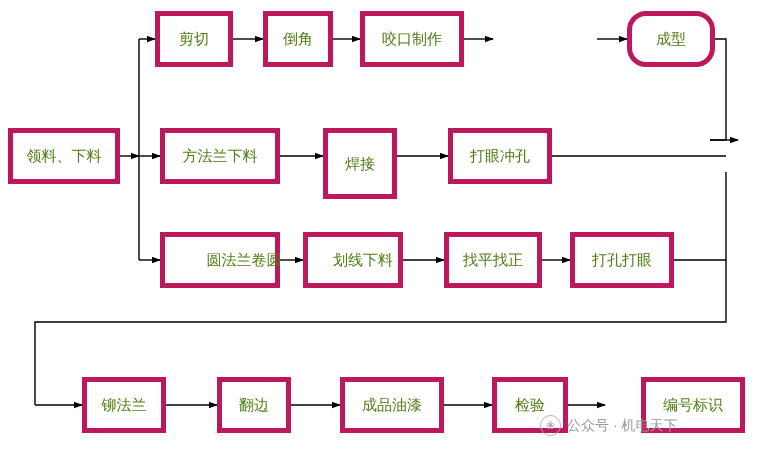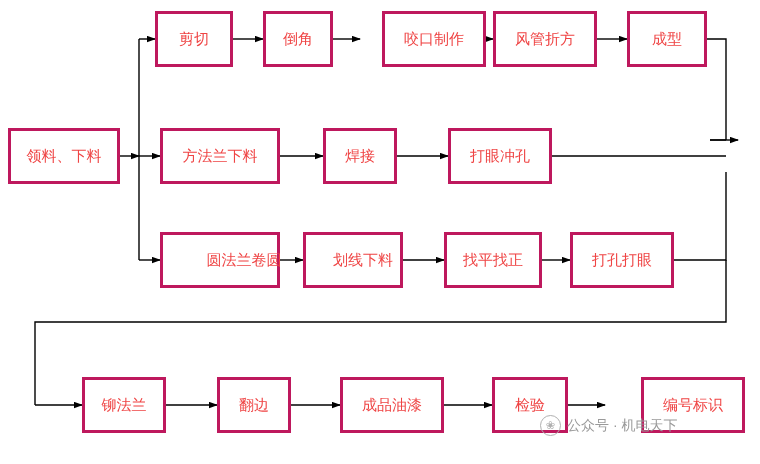--- a/index.html
+++ b/index.html
@@ -11,27 +11,27 @@
     position: relative;
     width: 760px;
     height: 464px;
     background: #ffffff;
     font-family: "Liberation Sans", "DejaVu Sans", sans-serif;
     overflow: hidden;
   }
   .node {
     position: absolute;
     box-sizing: border-box;
-    border: 3px solid #be185d;
+    border: 5px solid #be185d;
     background: #ffffff;
     display: flex;
     align-items: center;
     justify-content: center;
     font-size: 15px;
-    color: #ef4444;
+    color: #4d7c0f;
     line-height: 1.2;
     white-space: nowrap;
     z-index: 3;
   }
   #svg-layer {
     position: absolute;
     left: 0;
     top: 0;
     width: 760px;
     height: 464px;
@@ -105,26 +105,25 @@
       <line x1="291" y1="405" x2="340" y2="405" marker-end="url(#arrow)"></line>
       <line x1="444" y1="405" x2="492" y2="405" marker-end="url(#arrow)"></line>
       <line x1="568" y1="405" x2="605" y2="405" marker-end="url(#arrow)"></line>
     </g>
   </svg>
 
   <div class="node" style="left:8px;  top:128px; width:112px; height:56px;">领料、下料</div>
 
   <div class="node" style="left:155px; top:11px; width:78px; height:56px;">剪切</div>
   <div class="node" style="left:263px; top:11px; width:70px; height:56px;">倒角</div>
-  <div class="node" style="left:360px; top:11px; width:104px; height:56px;margin-left:22px;">咬口制作</div>
-  <div class="node" style="left:493px; top:11px; width:104px; height:56px;">风管折方</div>
-  <div class="node" style="left:627px; top:11px; width:80px; height:56px;">成型</div>
+  <div class="node" style="left:360px; top:11px; width:104px; height:56px;">咬口制作</div>
+  <div class="node" style="left:627px; top:11px; width:88px; height:56px;border-radius:19px;">成型</div>
 
   <div class="node" style="left:160px; top:128px; width:120px; height:56px;">方法兰下料</div>
-  <div class="node" style="left:323px; top:128px; width:74px; height:56px;">焊接</div>
+  <div class="node" style="left:323px; top:128px; width:74px; height:71px;">焊接</div>
   <div class="node" style="left:448px; top:128px; width:104px; height:56px;">打眼冲孔</div>
 
   <div class="node" style="left:160px; top:232px; width:120px; height:56px;padding-left:48px;">圆法兰卷圆</div>
   <div class="node" style="left:303px; top:232px; width:100px; height:56px;padding-left:20px;">划线下料</div>
   <div class="node" style="left:444px; top:232px; width:98px; height:56px;">找平找正</div>
   <div class="node" style="left:570px; top:232px; width:104px; height:56px;">打孔打眼</div>
 
   <div class="node" style="left:82px;  top:377px; width:84px; height:56px;">铆法兰</div>
   <div class="node" style="left:217px; top:377px; width:74px; height:56px;">翻边</div>
   <div class="node" style="left:492px; top:377px; width:76px; height:56px;">检验</div>

